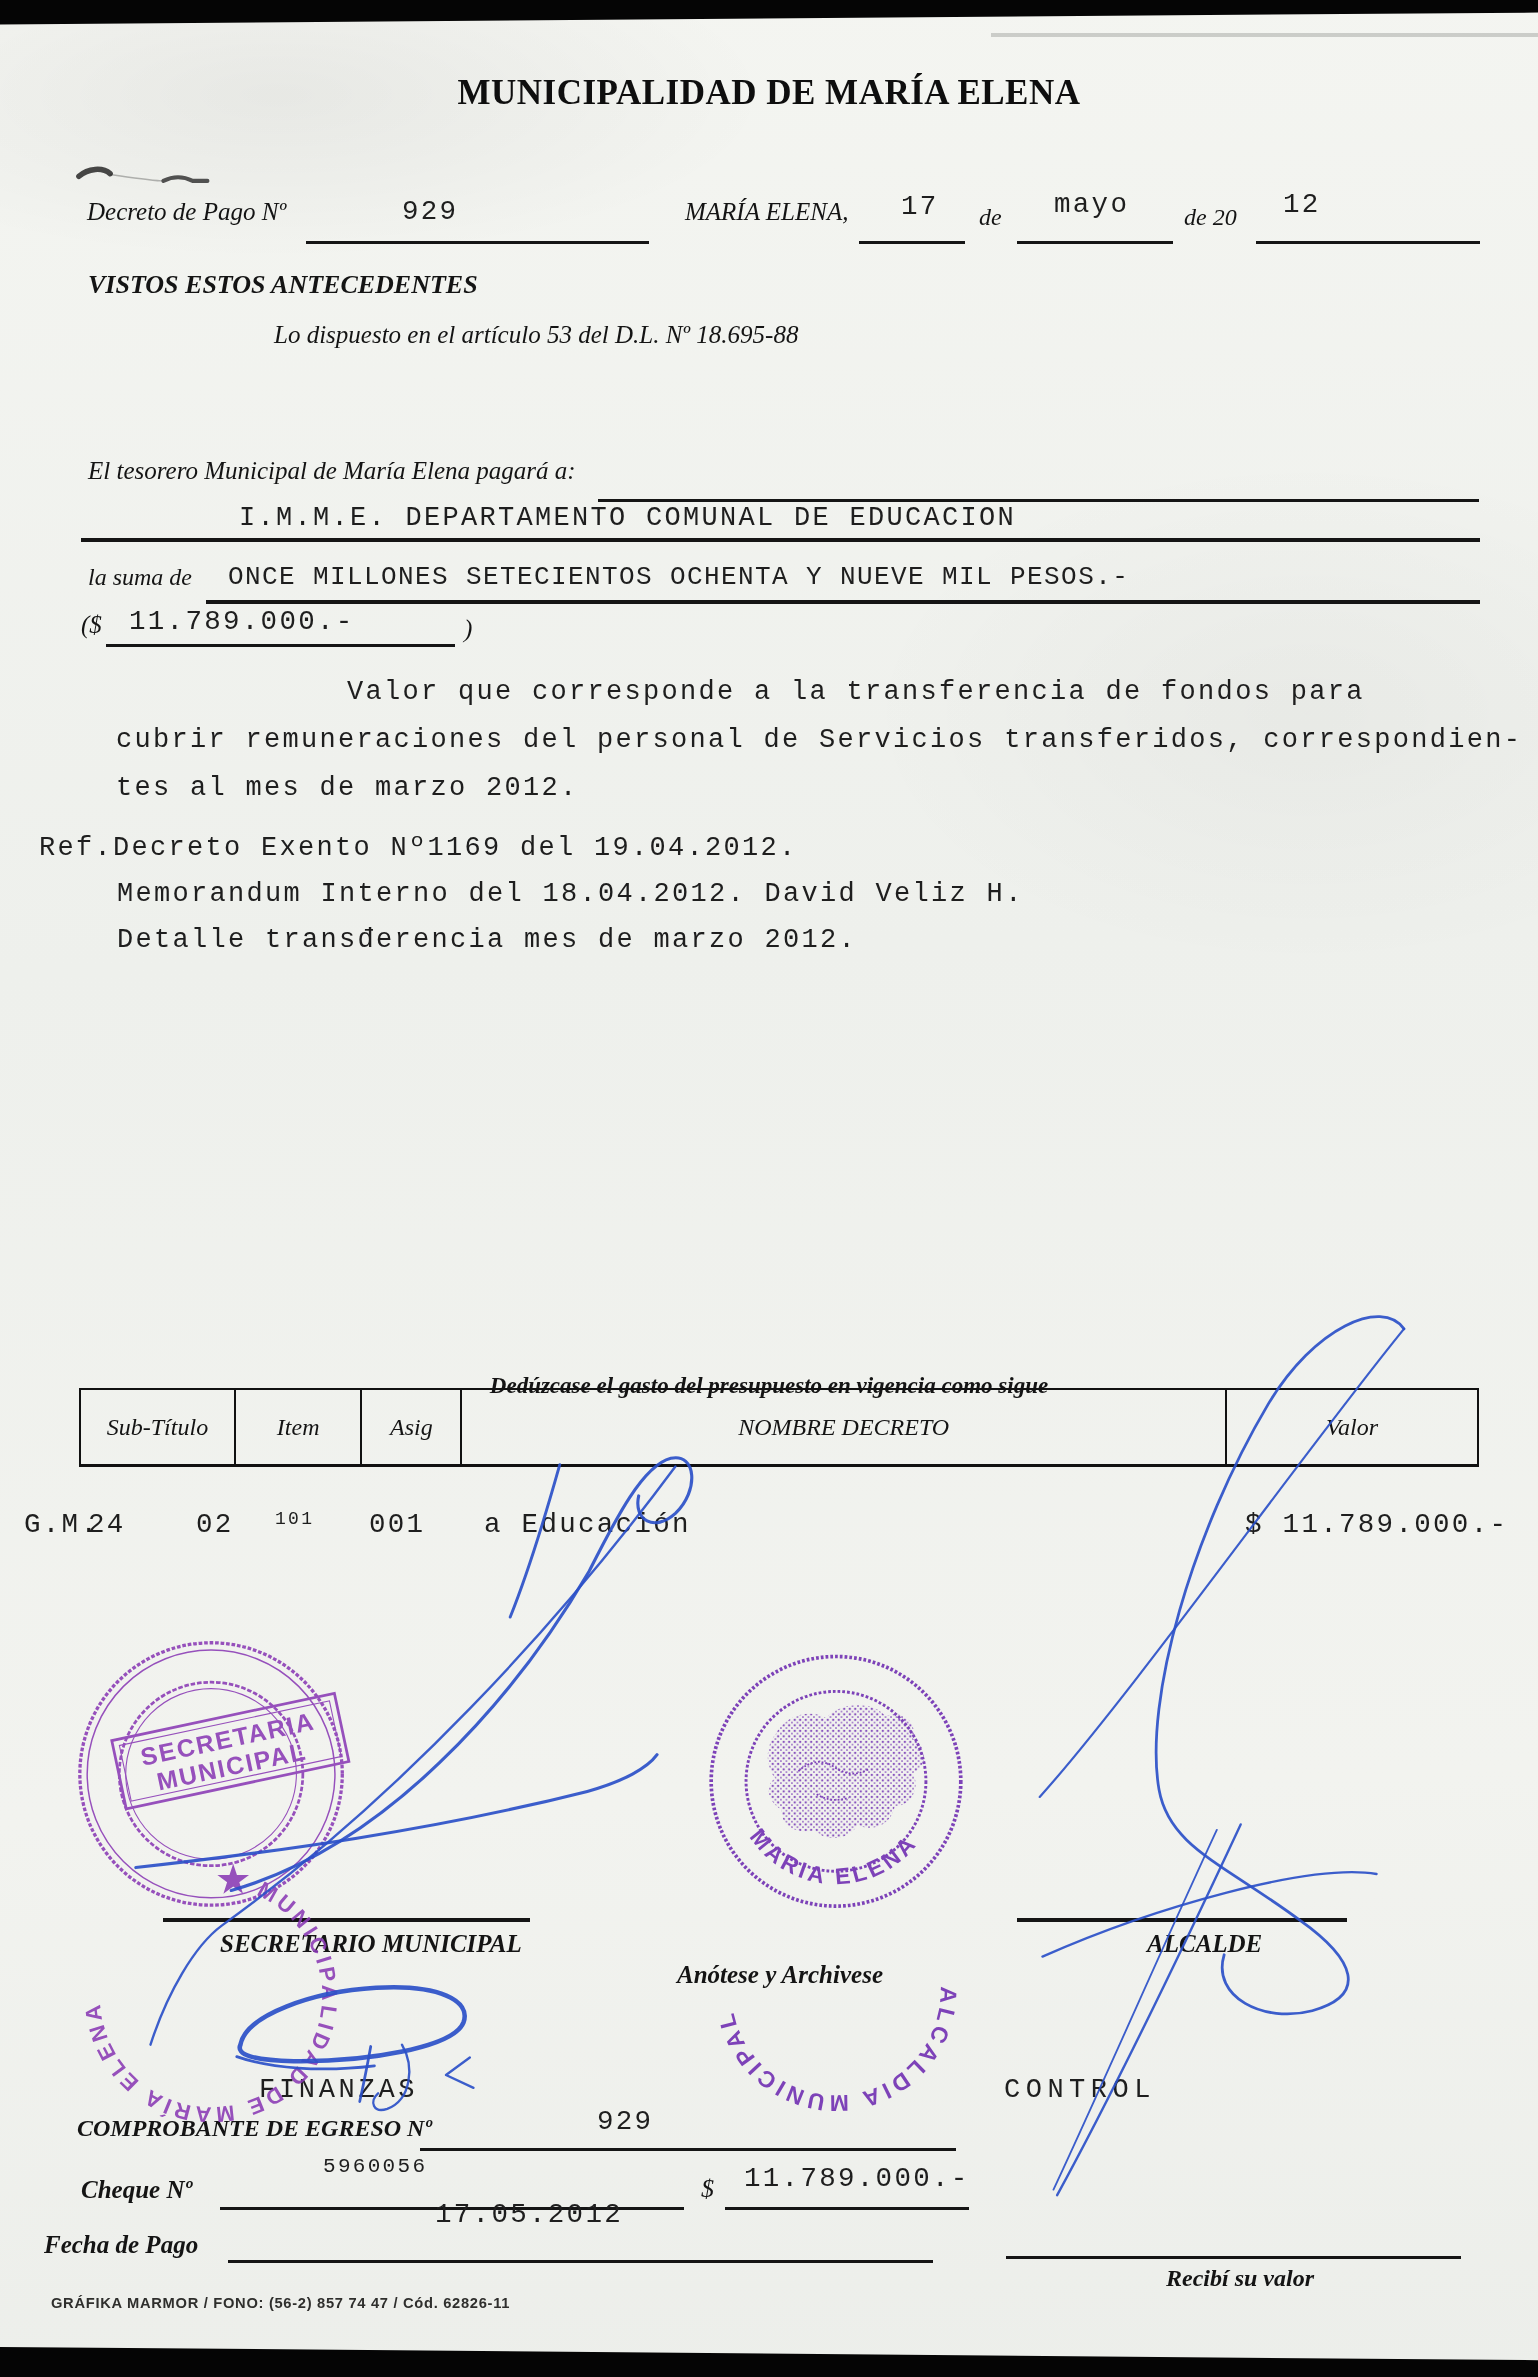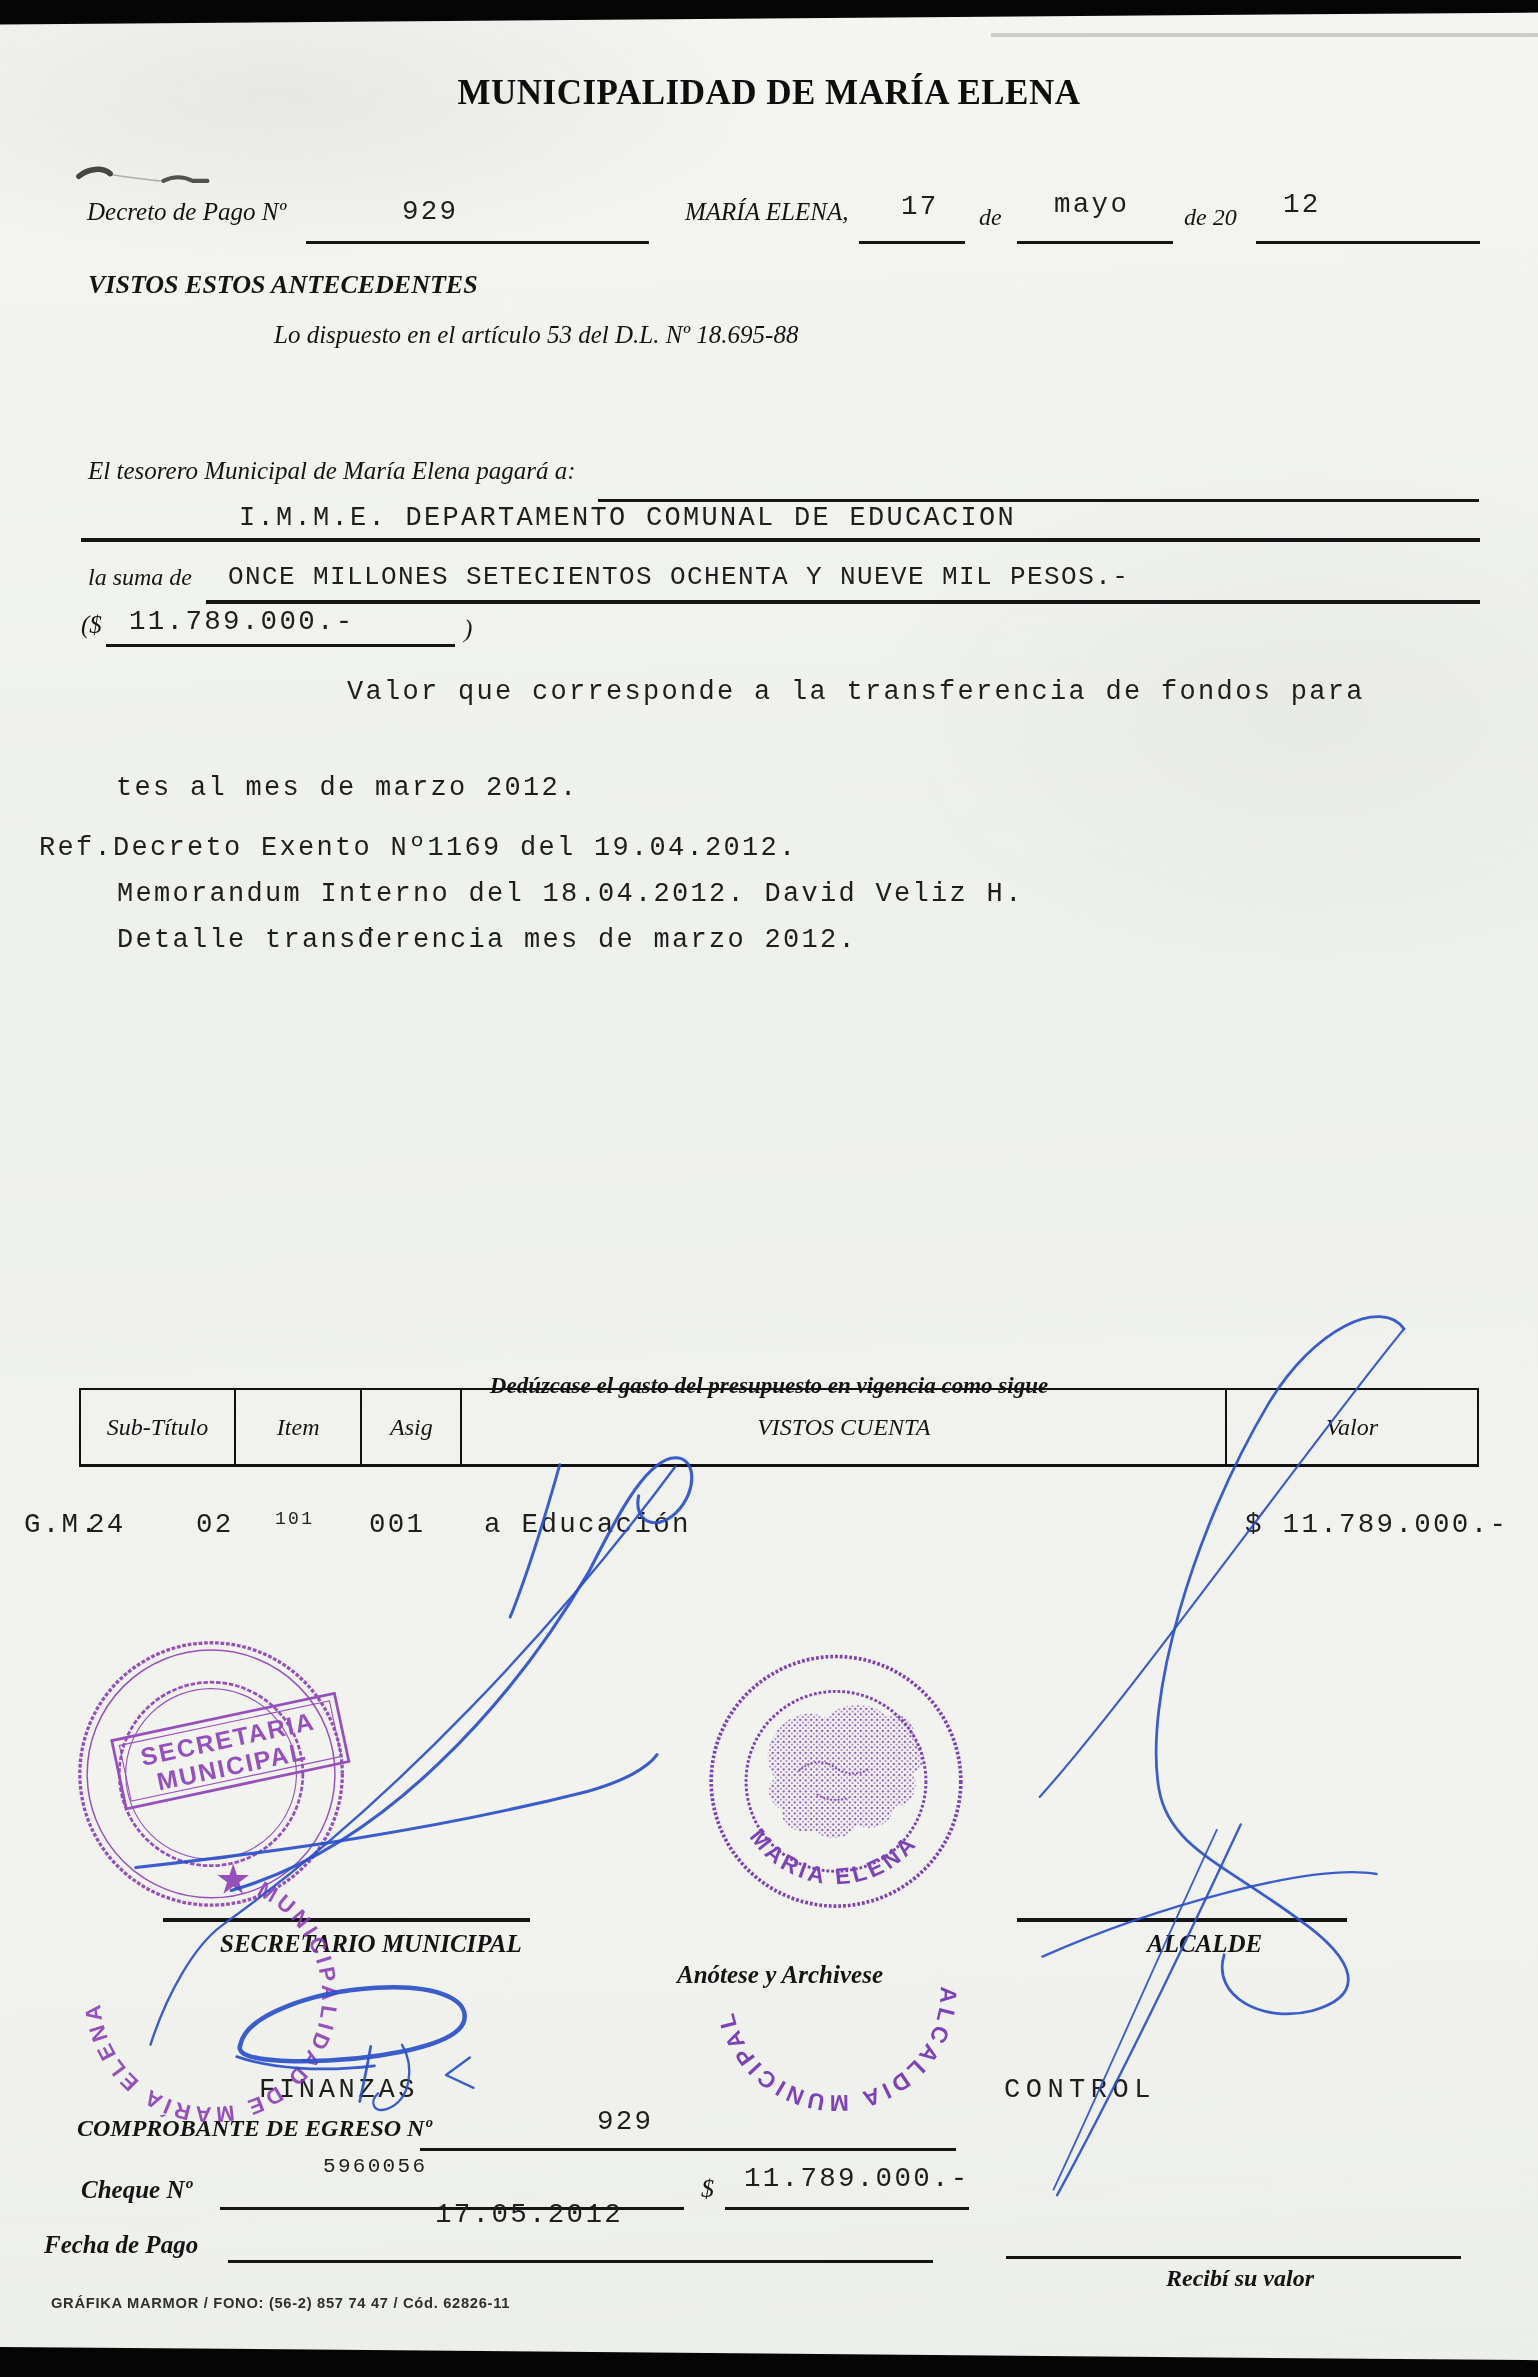--- a/index.html
+++ b/index.html
@@ -69,39 +69,40 @@
     <div class="abs it" style="left:88px;top:564px;font-size:24px;">la suma de</div>
     <div class="abs typed typed-sm" style="left:228px;top:562px;">ONCE MILLONES SETECIENTOS OCHENTA Y NUEVE MIL PESOS.-</div>
     <div class="ul ul4" style="left:206px;top:600px;width:1274px;"></div>
 
     <div class="abs it" style="left:81px;top:611px;">($</div>
     <div class="abs typed" style="left:129px;top:606px;font-size:27.5px;">11.789.000.-</div>
     <div class="ul" style="left:106px;top:644px;width:349px;"></div>
     <div class="abs it" style="left:464px;top:615px;">)</div>
 
     <div class="abs typed" style="left:347px;top:677px;">Valor que corresponde a la transferencia de fondos para</div>
+    <div class="abs typed" style="left:116px;top:725px;">cubrir remuneraciones del personal de Servicios transferidos, correspondien-</div>
     <div class="abs typed" style="left:116px;top:773px;">tes al mes de marzo 2012.</div>
 
     <div class="abs typed" style="left:39px;top:833px;">Ref.Decreto Exento Nº1169 del 19.04.2012.</div>
     <div class="abs typed" style="left:117px;top:879px;">Memorandum Interno del 18.04.2012. David Veliz H.</div>
     <div class="abs typed" style="left:117px;top:925px;">Detalle transđerencia mes de marzo 2012.</div>
 
     <div class="abs it it-b centered" style="left:0;top:1342px;font-size:23px;margin-top:31px;">Dedúzcase el gasto del presupuesto en vigencia como sigue</div>
     <div class="ded-table">
       <div class="ded-cell" style="width:158px;">
           <span class="it" style="font-size:24px;">Sub-Título</span>
         </div>
       <div class="ded-cell" style="width:129px;">
           <span class="it" style="font-size:24px;">Item</span>
         </div>
       <div class="ded-cell" style="width:102px;">
           <span class="it" style="font-size:24px;">Asig</span>
         </div>
       <div class="ded-cell" style="width:780px;">
-          <span class="it" style="font-size:24px;">VISTOS CUENTA</span>
+          <span class="it" style="font-size:24px;">NOMBRE DECRETO</span>
         </div>
       <div class="ded-cell" style="width:255px;border-radius:29px;">
           <span class="it" style="font-size:24px;">Valor</span>
         </div>
     </div>
 
     <div class="abs typed" style="left:24px;top:1509px;font-size:27.5px;">G.M.</div>
     <div class="abs typed" style="left:88px;top:1509px;font-size:27.5px;">24</div>
     <div class="abs typed" style="left:196px;top:1509px;font-size:27.5px;">02</div>
     <div class="abs typed" style="left:275px;top:1509px;font-size:18px;">101</div>

